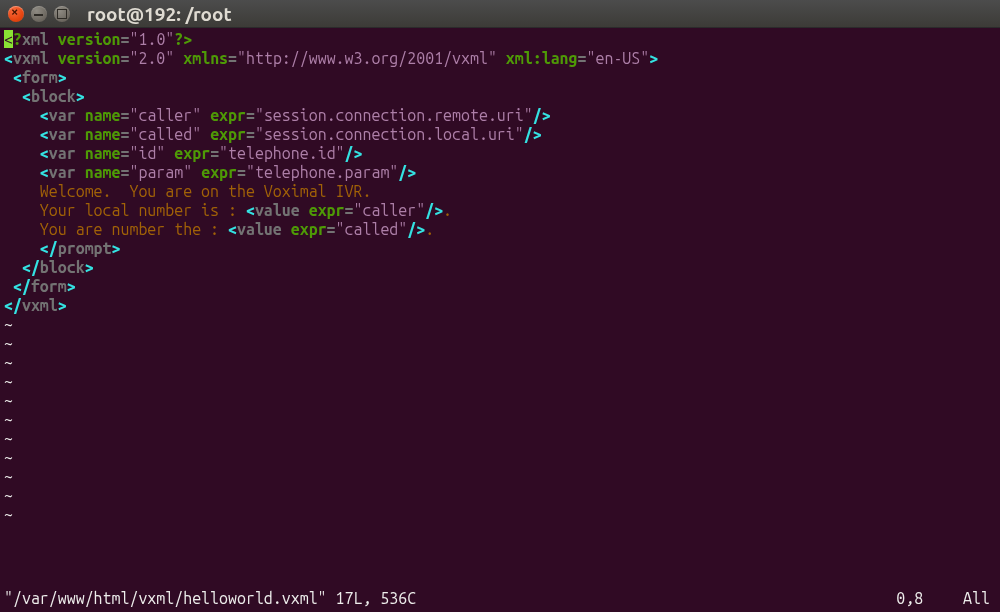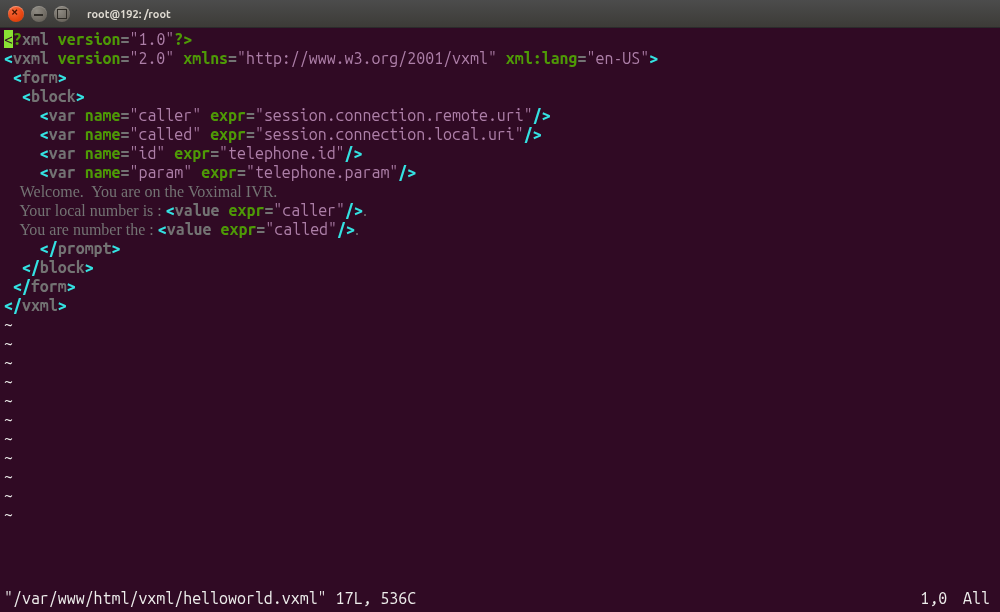--- a/index.html
+++ b/index.html
@@ -1,40 +1,40 @@
 <!DOCTYPE html>
 <html><head>
 <meta charset="utf-8">
 <style>
   * { margin:0; padding:0; box-sizing:border-box; }
   html,body { width:1000px; height:612px; overflow:hidden; font-family:"Ubuntu Mono","DejaVu Sans Mono","Consolas",monospace; }
   .window { width:1000px; height:612px; background:#2c001e; display:flex; flex-direction:column; }
-  .titlebar { height:28px; background:linear-gradient(to bottom,#4c4c4c 0%,#3c3b37 100%); display:flex; align-items:center; padding:0 8px; color:#dfdbd2; font-family:"Ubuntu","DejaVu Sans",sans-serif; font-size:11px; font-weight:bold; border-bottom:1px solid #2b2b2b;}
+  .titlebar { height:28px; background:linear-gradient(to bottom,#4c4c4c 0%,#3c3b37 100%); display:flex; align-items:center; padding:0 8px; color:#dfdbd2; font-family:"Ubuntu","DejaVu Sans",sans-serif; font-size:19px; font-weight:bold; border-bottom:1px solid #2b2b2b;}
   .wbtn { width:16px; height:16px; border-radius:50%; margin-right:7px; display:inline-block; position:relative; }
   .wbtn-close { background:radial-gradient(circle at 35% 30%, #fa6a3c 0%, #e64510 60%, #c23b0d 100%); box-shadow:inset 0 1px 1px rgba(255,255,255,.4);}
   .wbtn-min   { background:radial-gradient(circle at 35% 30%, #8f8b83 0%, #6b665e 70%, #57534c 100%); box-shadow:inset 0 1px 1px rgba(255,255,255,.2);}
   .wbtn-max   { background:radial-gradient(circle at 35% 30%, #8f8b83 0%, #6b665e 70%, #57534c 100%); box-shadow:inset 0 1px 1px rgba(255,255,255,.2);}
   .wbtn-close::after{content:"×"; color:#4a1500; font-size:13px; position:absolute; left:3px; top:-2px; font-weight:bold;}
   .wbtn-min::after{content:""; position:absolute; left:3px; top:8px; width:9px; height:2px; background:#2d2a25;}
   .wbtn-max::after{content:""; position:absolute; left:3px; top:3px; width:8px; height:8px; border:1.5px solid #2d2a25;}
   .title-text{ margin-left:10px; }
   .term { flex:1; background:#300a24; padding:2px 4px 2px 4px; font-size:16px; line-height:19px; position:relative;}
   .row { white-space:pre; font-family:inherit; }
   .tilde{ color:#34e2e2;}
   .status { position:absolute; bottom:4px; left:4px; right:4px; color:#eeeeec; display:flex;}
   .status .file{ }
   .status .pos{ margin-left:auto; }
-  .status .all{ margin-left:16px; margin-right:6px;}
+  .status .all{ margin-left:40px; margin-right:6px;}
   .cursor-char{ background:#8ae234; color:#300a24; }
   .term, .row { color:#eeeeec; }
   .syn-tag  { color:#737373; font-weight:bold;}   
   .syn-attr { color:#4e9a06; font-weight:bold;}   
   .syn-str  { color:#ad7fa8; }                    
   .syn-punc { color:#34e2e2; font-weight:bold;}   
-  .syn-text { color:#737373;font-family:Liberation Serif, serif; }
+  .syn-text { color:#a16207; }
 </style>
 </head>
 <body>
 
 <div class="window">
   <div class="titlebar">
     <span class="wbtn wbtn-close"></span>
     <span class="wbtn wbtn-min"></span>
     <span class="wbtn wbtn-max"></span>
     <span class="title-text">root@192: /root</span>
@@ -81,17 +81,17 @@
     <div class="row tilde">~</div>
     <div class="row tilde">~</div>
     <div class="row tilde">~</div>
     <div class="row tilde">~</div>
     <div class="row tilde">~</div>
     <div class="row tilde">~</div>
     <div class="row tilde">~</div>
 
     <div class="row status">
       <span class="file">"/var/www/html/vxml/helloworld.vxml" 17L, 536C</span>
-      <span class="pos">1,0</span>
+      <span class="pos">0,8</span>
       <span class="all">All</span>
     </div>
   </div>
 </div>
 
 </body></html>

